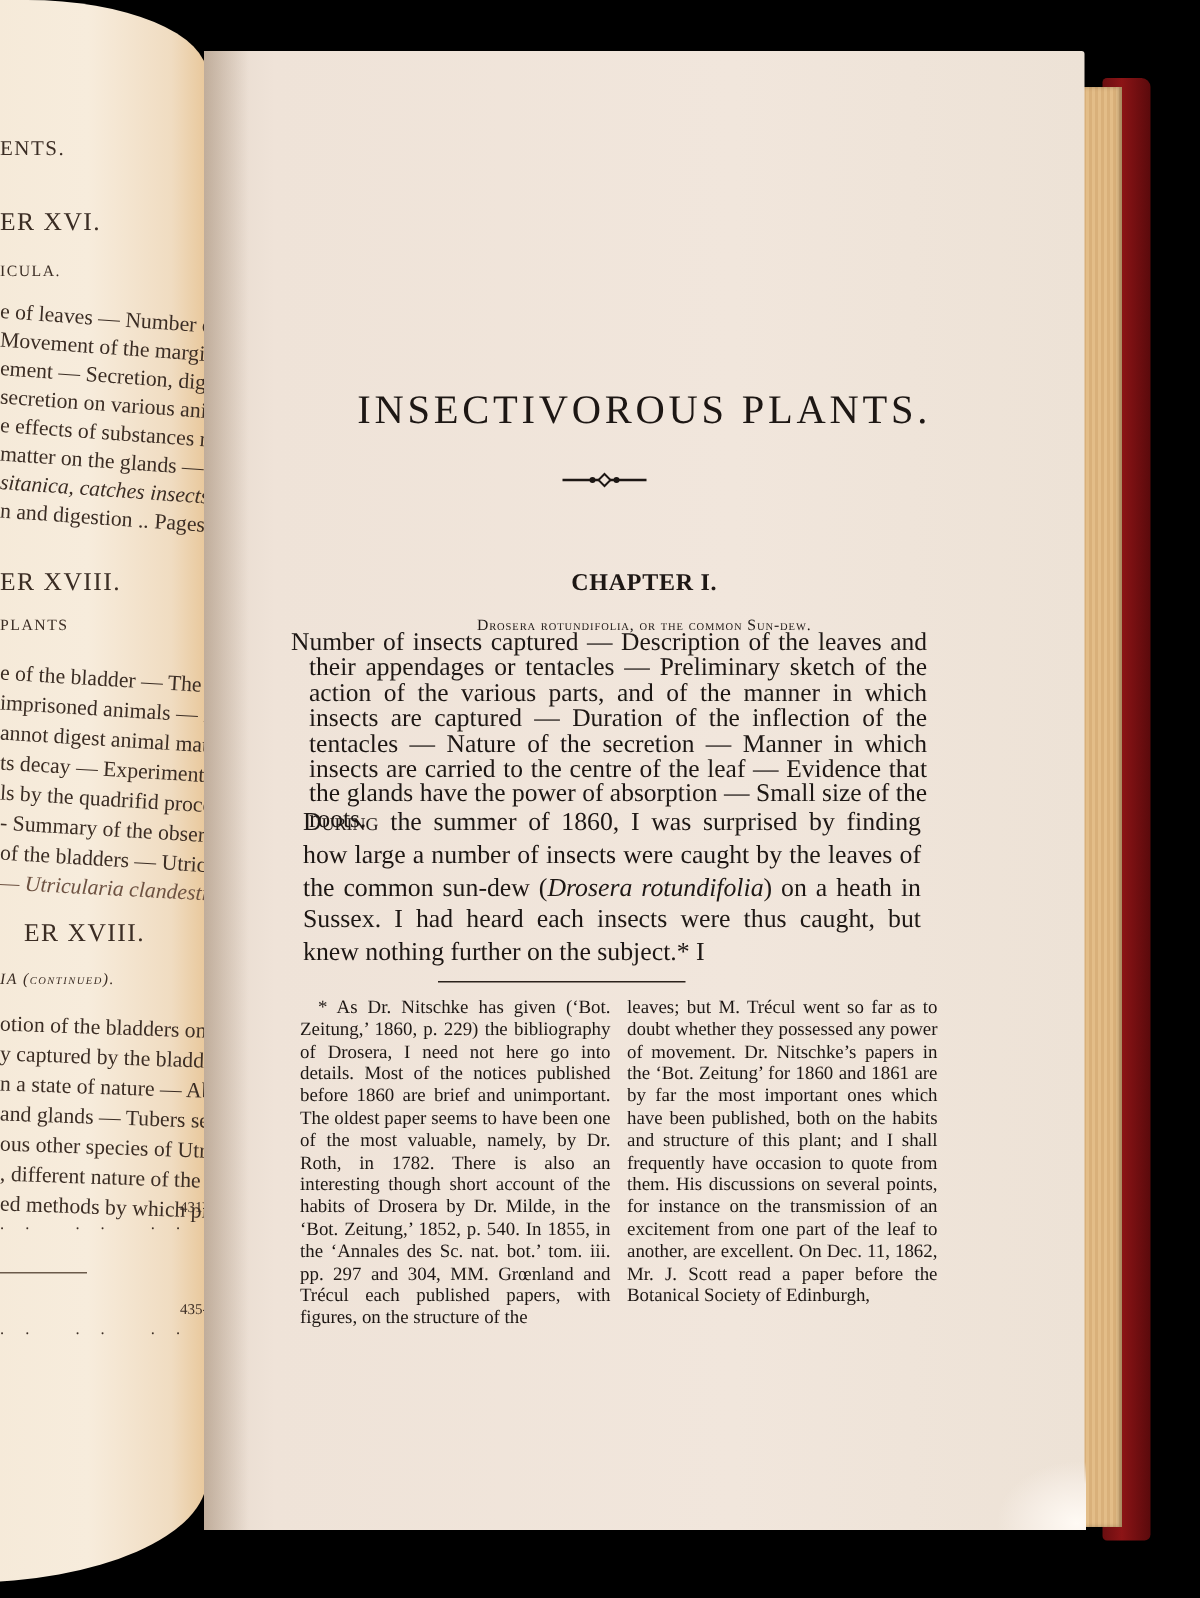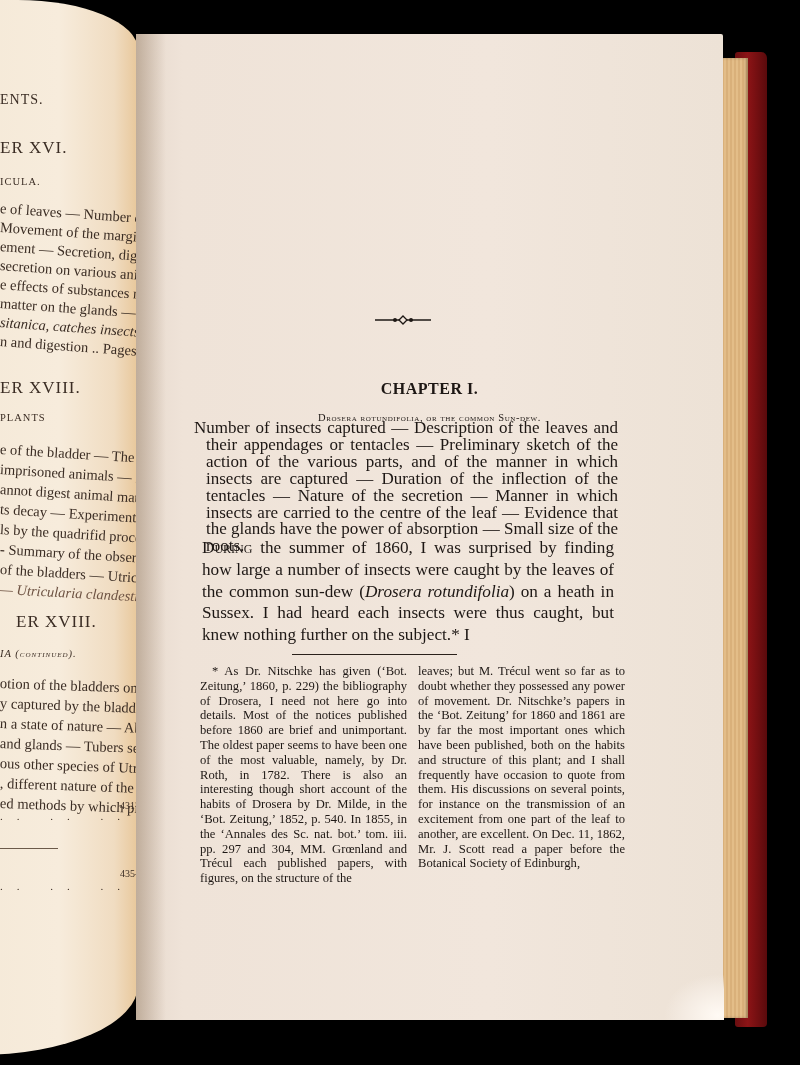--- a/index.html
+++ b/index.html
@@ -129,20 +129,21 @@
   <div class="ln" style="top:800px;left:180px;font-size:10px;">431-4</div>
 
   <div class="left-rule"></div>
   <div class="ln dots" style="top:880px;">.. .. .. .. ..</div>
   <div class="ln" style="top:868px;left:180px;font-size:10px;">435-4</div>
 </div>
 
 <div class="right-page">
   <div class="gutter-shadow"></div>
 
+  <h1 class="book-title" style="margin:0;">INSECTIVOROUS PLANTS.</h1>
 
   <svg class="ornament" viewBox="0 0 60 14">
     <line x1="2" y1="7" x2="58" y2="7" stroke="#1d1714" stroke-width="1.6"></line>
     <circle cx="22" cy="7" r="2" fill="#1d1714"></circle>
     <circle cx="38" cy="7" r="2" fill="#1d1714"></circle>
     <path d="M30 3 L34 7 L30 11 L26 7 Z" fill="#f1e6dc" stroke="#1d1714" stroke-width="1.3"></path>
   </svg>
 
   <h2 class="chapter-title" style="margin:0;">CHAPTER I.</h2>
   <div class="chapter-subtitle">Drosera rotundifolia, or the common Sun-dew.</div>

